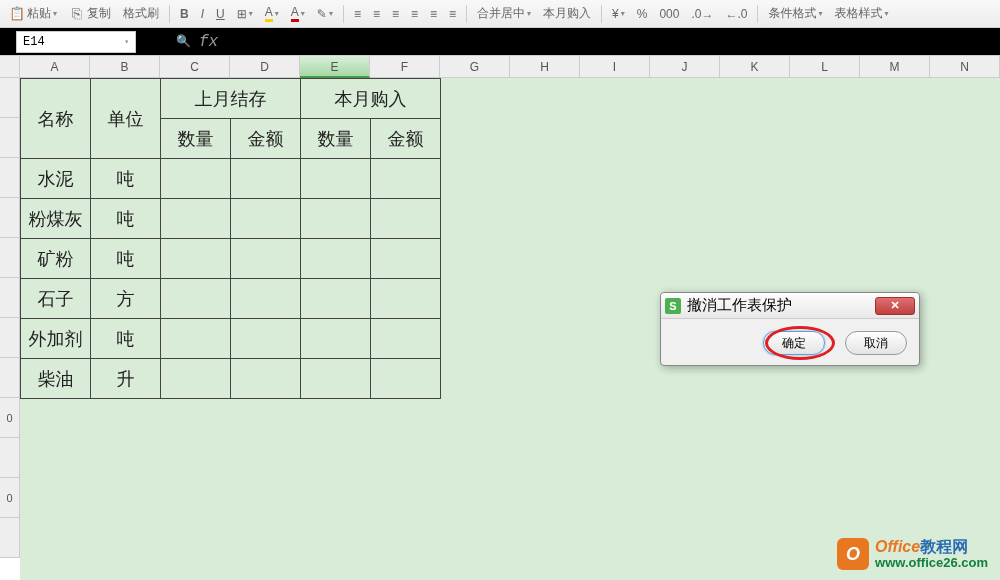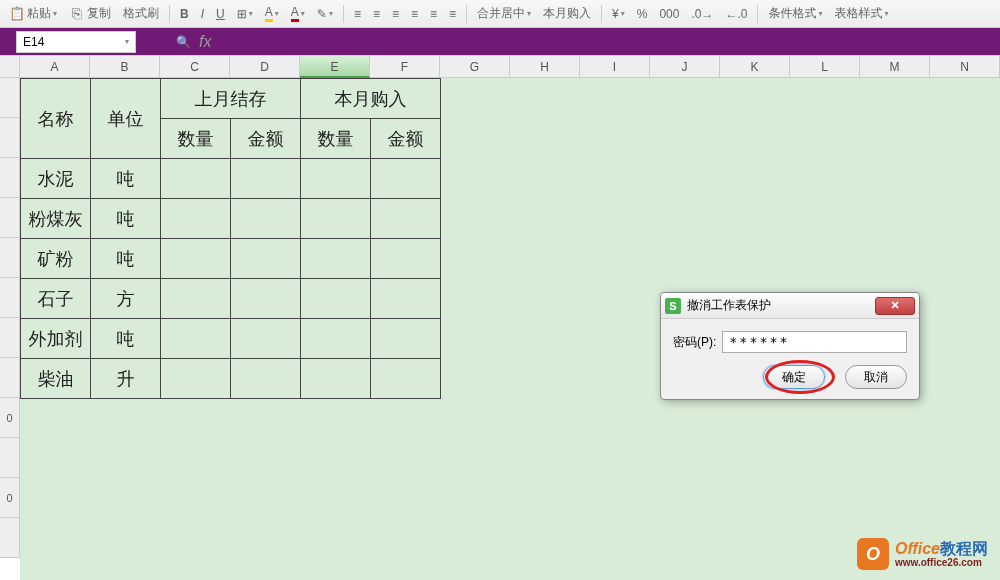--- a/index.html
+++ b/index.html
@@ -32,25 +32,26 @@
       cursor: pointer;
       border-radius: 2px;
     }
     .tb-sep { width: 1px; height: 18px; background: #ccc; margin: 0 3px; }
     .tb-icon { width: 16px; height: 16px; display: inline-flex; align-items: center; justify-content: center; font-size: 13px; }
     .dd-arrow { font-size: 8px; color: #888; }
     
     
     .formula-bar {
       height: 28px;
-      background: #701a75;
+      background: #000000;
       border-bottom: 1px solid #d0d0d0;
       display: flex;
       align-items: center;
       padding: 0;
+      font-family: Liberation Mono, monospace;
     }
     .name-box {
       width: 120px;
       height: 22px;
       margin-left: 16px;
       border: 1px solid #ccc;
       background: #fff;
       display: flex;
       align-items: center;
       padding: 0 6px;
@@ -171,21 +172,21 @@
       background: #4caf50;
       color: #fff;
       font-size: 11px;
       display: flex;
       align-items: center;
       justify-content: center;
       border-radius: 2px;
       margin-right: 6px;
       font-weight: bold;
     }
-    .dlg-title-text { flex: 1; font-size: 12px; }
+    .dlg-title-text { flex: 1; font-size: 15px; }
     .dlg-close {
       width: 40px;
       height: 18px;
       background: linear-gradient(#e07070, #c04040);
       border: 1px solid #a03030;
       border-radius: 3px;
       color: #fff;
       display: flex;
       align-items: center;
       justify-content: center;
@@ -255,21 +256,21 @@
       align-items: center;
       justify-content: center;
       color: #fff;
       font-weight: bold;
       font-size: 18px;
       font-style: italic;
     }
     .wm-text { line-height: 1.1; }
     .wm-line1 { color: #e87722; font-weight: bold; font-size: 16px; font-style: italic; }
     .wm-line1 .blue { color: #2b6cb0; font-style: normal;}
-    .wm-line2 { color: #7f1d1d; font-size: 10px; font-weight: bold; }
+    .wm-line2 { color: #15803d; font-size: 13px; font-weight: bold; }
   </style>
 </head>
 <body>
 
 <div class="toolbar">
   <div class="tb-btn">
     <span class="tb-icon">📋</span>
     <span>粘贴</span>
     <span class="dd-arrow">▾</span>
   </div>
@@ -445,24 +446,20 @@
   </div>
 </div>
 
 <div class="dialog">
   <div class="dlg-title">
     <div class="dlg-icon">S</div>
     <div class="dlg-title-text">撤消工作表保护</div>
     <div class="dlg-close">✕</div>
   </div>
   <div class="dlg-body">
-    <div class="dlg-row">
-      <span>密码(P):</span>
-      <input class="dlg-input" type="text" value="******" style="">
-    </div>
     <div class="dlg-buttons" style="position:relative;">
       <div class="ok-circle" style="left:92px; top:-5px;"></div>
       <button class="dlg-btn primary">确定</button>
       <button class="dlg-btn">取消</button>
     </div>
   </div>
 </div>
 
 <div class="watermark">
   <div class="wm-icon">O</div>

